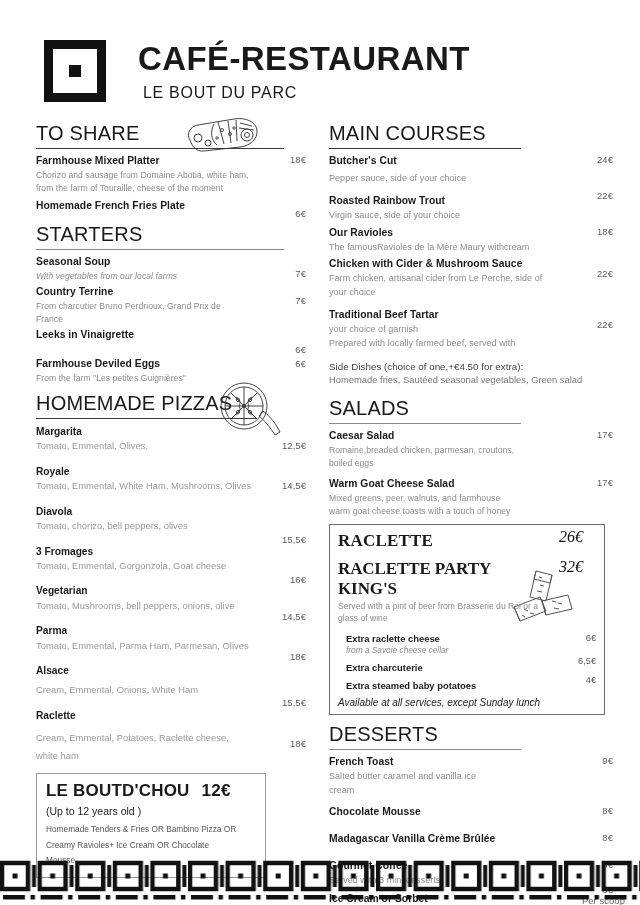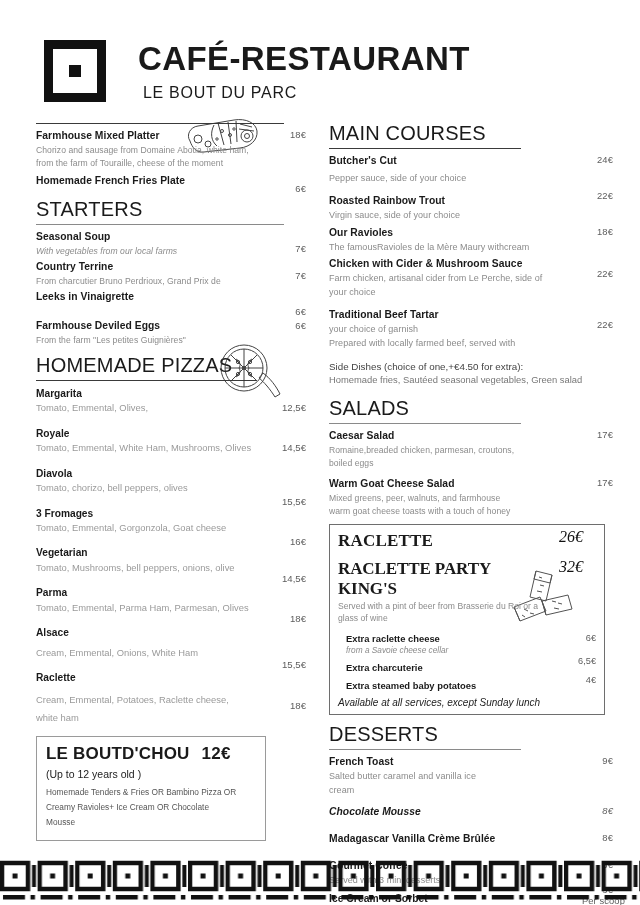--- a/index.html
+++ b/index.html
@@ -129,20 +129,21 @@
             <circle cx="63" cy="21" r="2.5"></circle>
             <path d="M34 8 L40 30 M44 7 L47 29 M52 6 L53 27"></path>
             <path d="M30 10 C26 18 27 26 33 31"></path>
             <path d="M56 9 L68 12 M55 14 L70 16"></path>
             <circle cx="38" cy="16" r="1.5"></circle>
               <circle cx="46" cy="20" r="1.5"></circle>
             <circle cx="33" cy="24" r="1.2"></circle>
               <circle cx="50" cy="14" r="1.2"></circle>
           </g>
         </svg>
+        <div class="sec-head">TO SHARE</div>
         <hr class="sec-rule">
 
         <div class="item">
           <div class="nm">Farmhouse Mixed Platter</div>
           <div class="pr">18€</div>
           <div class="ds">Chorizo and sausage from Domaine Abotia, white ham,</div>
           <div class="ds">from the farm of Touraille, cheese of the moment</div>
         </div>
         <div class="item" style="margin-top:4px;">
           <div class="nm">Homemade French Fries Plate</div>
@@ -156,20 +157,21 @@
 
         <div class="item">
           <div class="nm">Seasonal Soup</div>
           <div class="pr" style="top:13px;">7€</div>
           <div class="ds ital">With vegetables from our local farms</div>
         </div>
         <div class="item" style="margin-top:3px;">
           <div class="nm">Country Terrine</div>
           <div class="pr" style="top:10px;">7€</div>
           <div class="ds">From charcutier Bruno Perdrioux, Grand Prix de</div>
+          <div class="ds">France</div>
         </div>
         <div class="item" style="margin-top:1px;">
           <div class="nm">Leeks in Vinaigrette</div>
           <div class="pr" style="top:16px;">6€</div>
         </div>
         <div class="item" style="margin-top:14px;">
           <div class="nm">Farmhouse Deviled Eggs</div>
           <div class="pr" style="top:1px;">6€</div>
           <div class="ds">From the farm "Les petites Guignières"</div>
         </div>
@@ -358,21 +360,21 @@
       <div style="margin-top:8px;">
         <div class="sec-head" style="padding-left:6px;">DESSERTS</div>
         <hr class="sec-rule thin" style="margin-left:6px;width:192px;">
 
         <div class="item" style="padding-left:6px;margin-top:3px;">
           <div class="nm">French Toast</div>
           <div class="pr">9€</div>
           <div class="ds" style="font-size:9px;">Salted butter caramel and vanilla ice</div>
           <div class="ds" style="font-size:9px;">cream</div>
         </div>
-        <div class="item" style="padding-left:6px;margin-top:8px;font-style:italic;">
+        <div class="item" style="padding-left:6px;margin-top:8px;">
           <div class="nm">Chocolate Mousse</div>
           <div class="pr">8€</div>
         </div>
         <div class="item" style="padding-left:6px;margin-top:12px;">
           <div class="nm">Madagascar Vanilla Crème Brûlée</div>
           <div class="pr">8€</div>
         </div>
         <div class="item" style="padding-left:6px;margin-top:12px;">
           <div class="nm">Gourmet Coffee</div>
           <div class="pr">8€</div>

